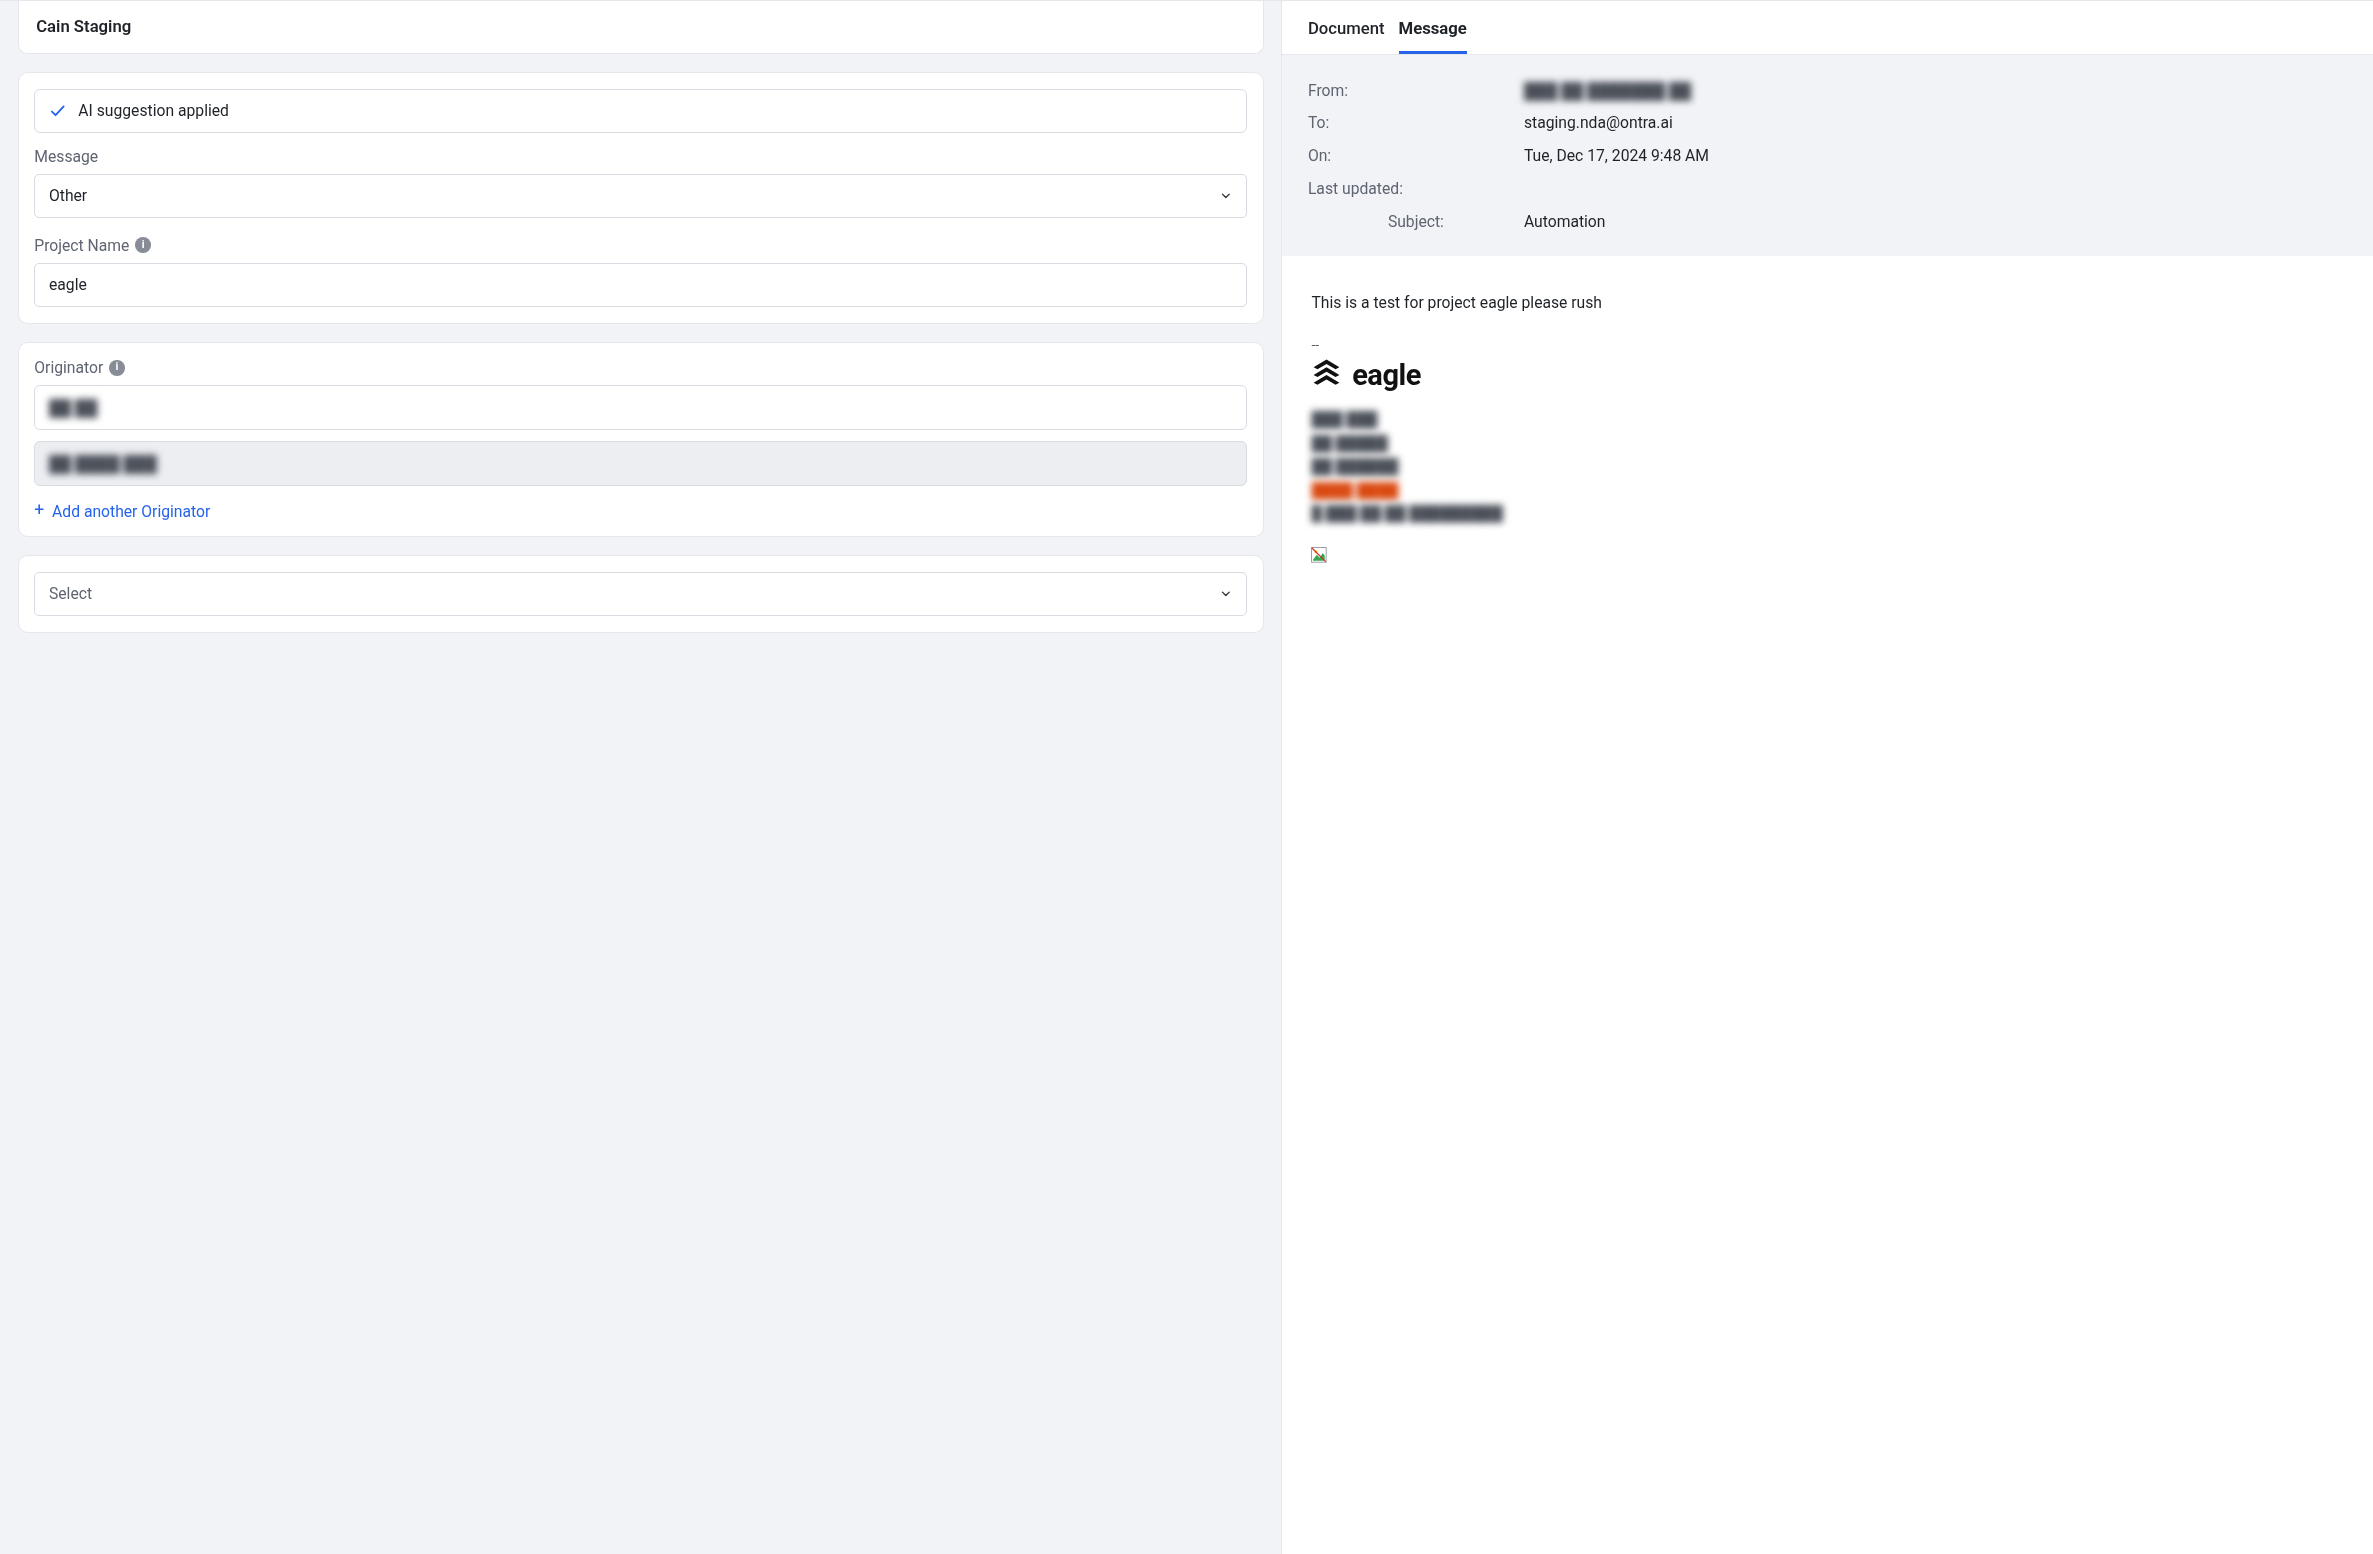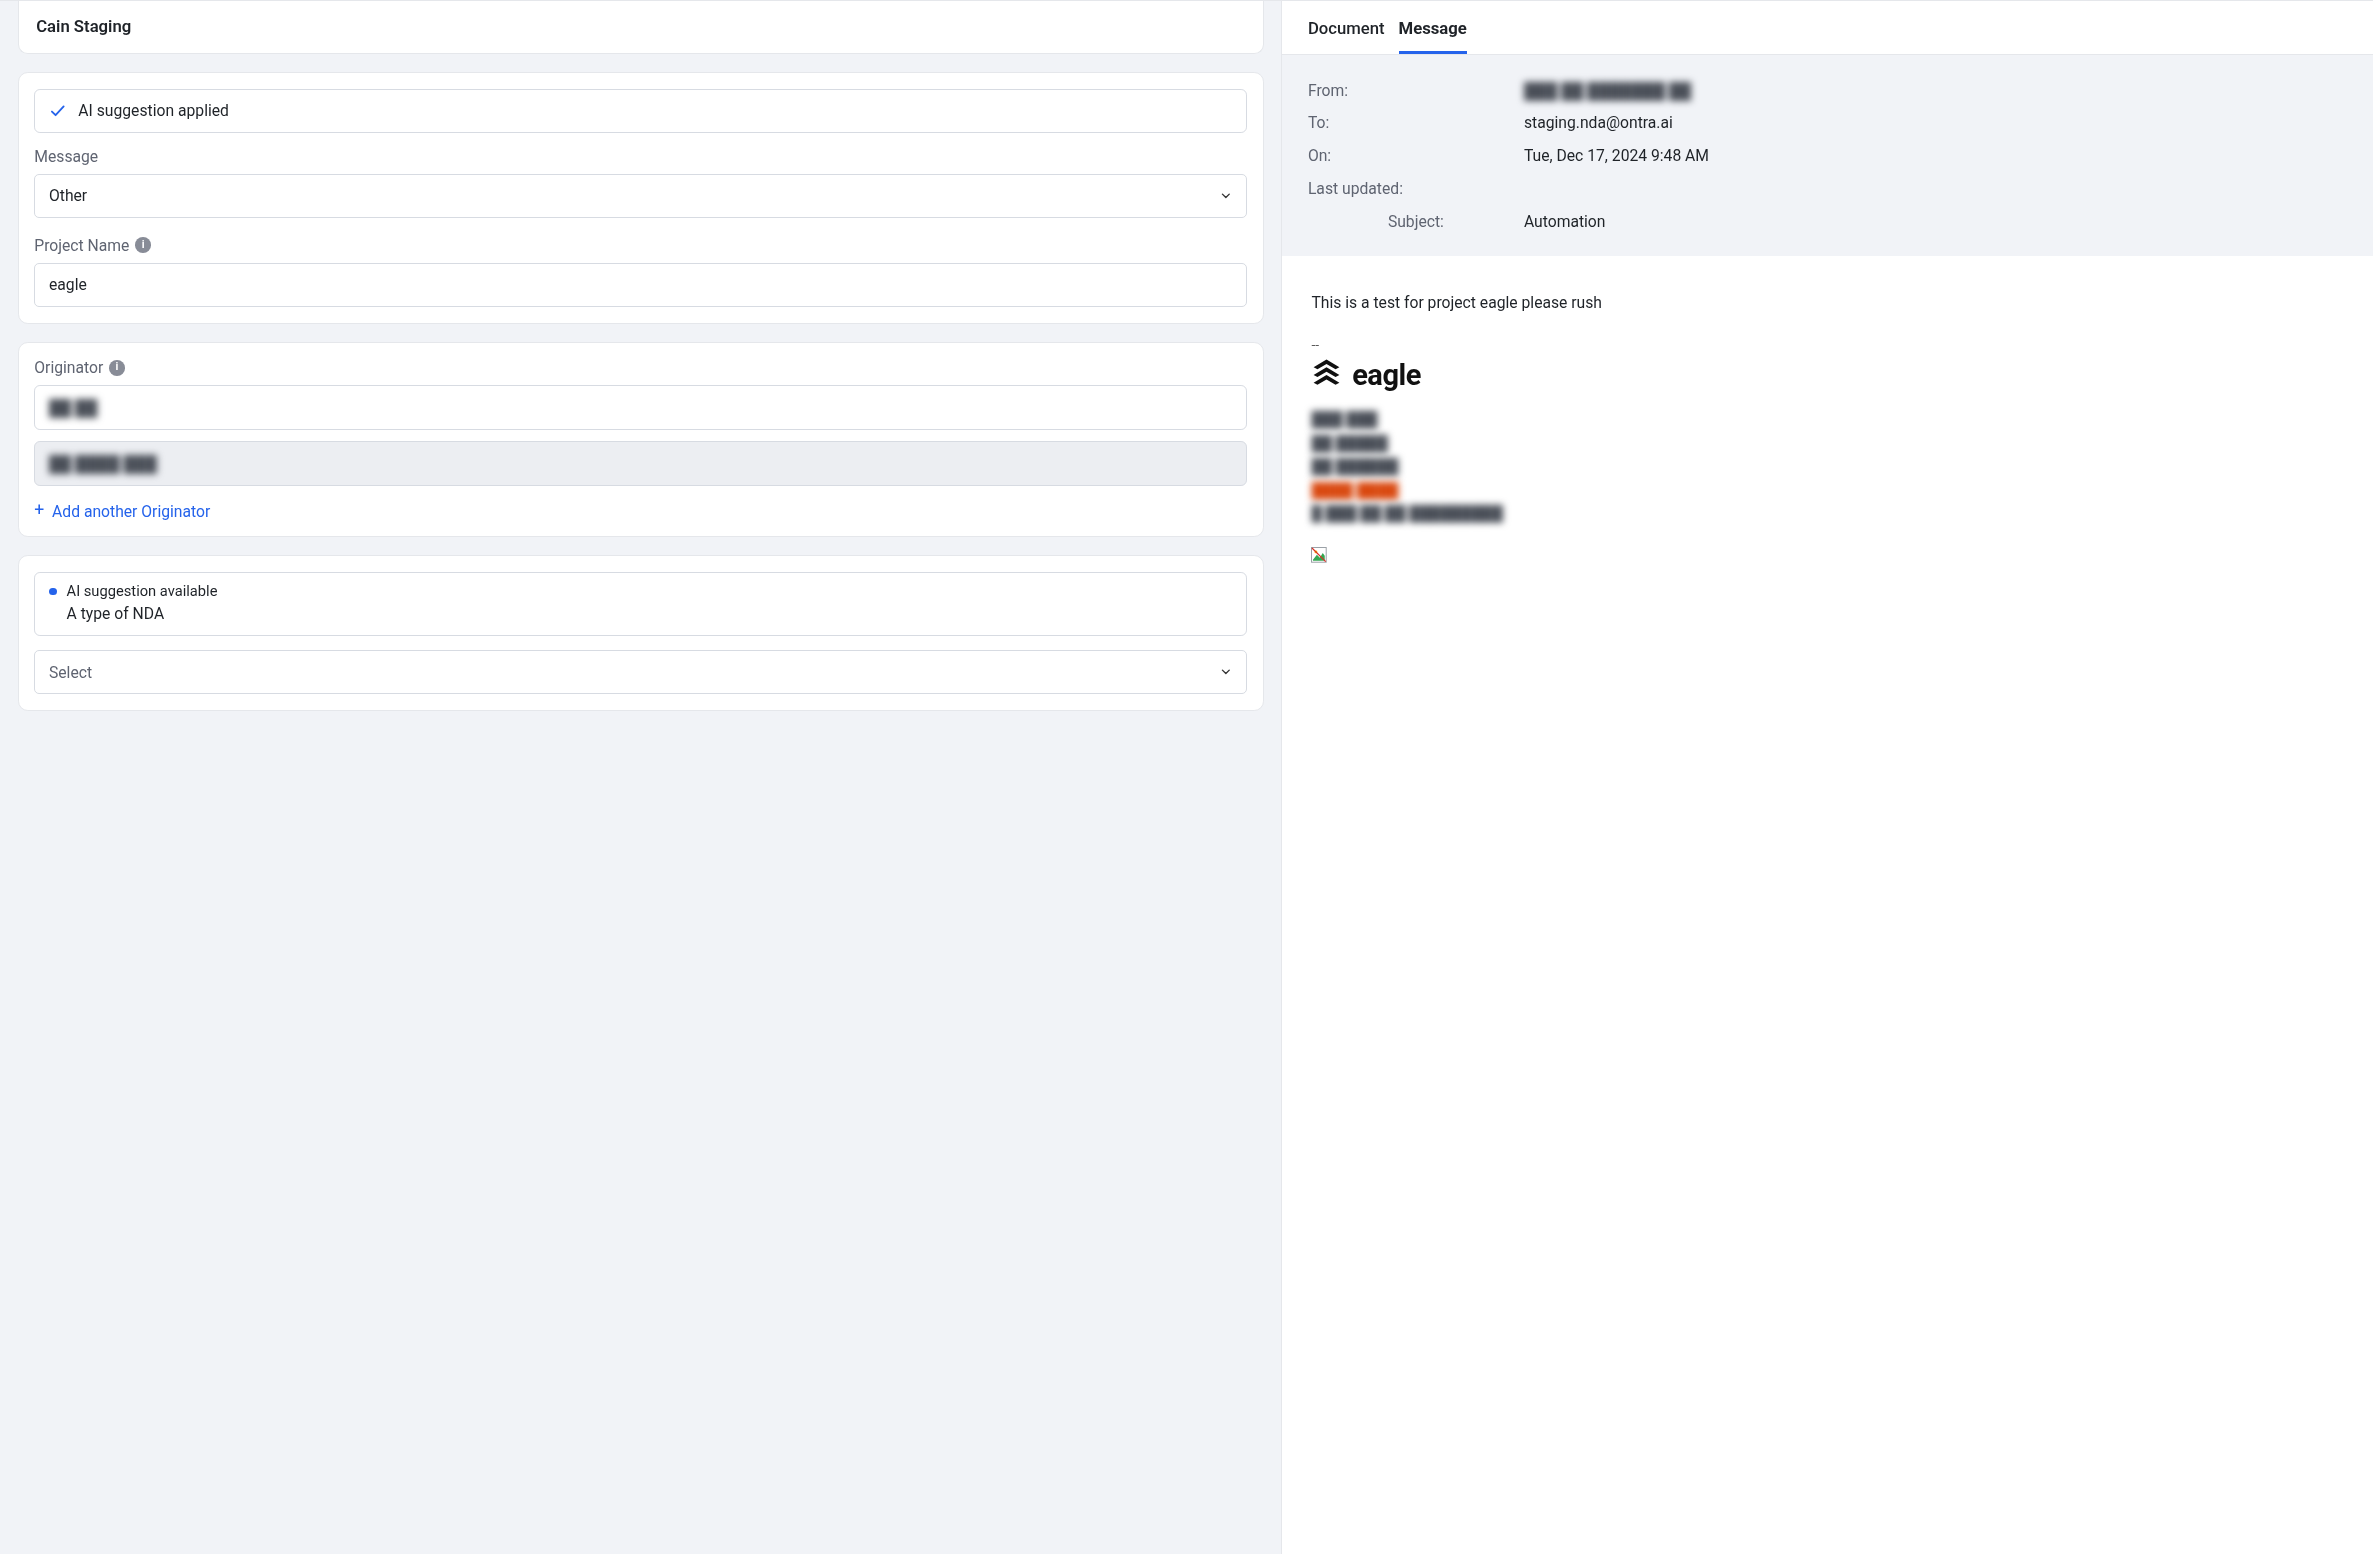--- a/index.html
+++ b/index.html
@@ -240,27 +240,20 @@
       <div class="readonly-row muted">
         <span class="blur">██ ████ ███</span>
       </div>
       <div class="add-link">
         <span class="plus">+</span>
         <span>Add another Originator</span>
       </div>
     </div>
 
     <div class="card">
-      <div class="doc-type-banner">
-        <div class="line1">
-          <span class="dot-blue"></span>
-          <span>AI suggestion available</span>
-        </div>
-        <div class="line2">A type of NDA</div>
-      </div>
       <div class="select placeholder">
         <span class="value">Select</span>
         <span class="chevron">
           <svg viewBox="0 0 24 24" fill="none" stroke="#333" stroke-width="2.4" stroke-linecap="round" stroke-linejoin="round">
               <polyline points="6 9 12 15 18 9"></polyline>
             </svg>
         </span>
       </div>
     </div>
 

